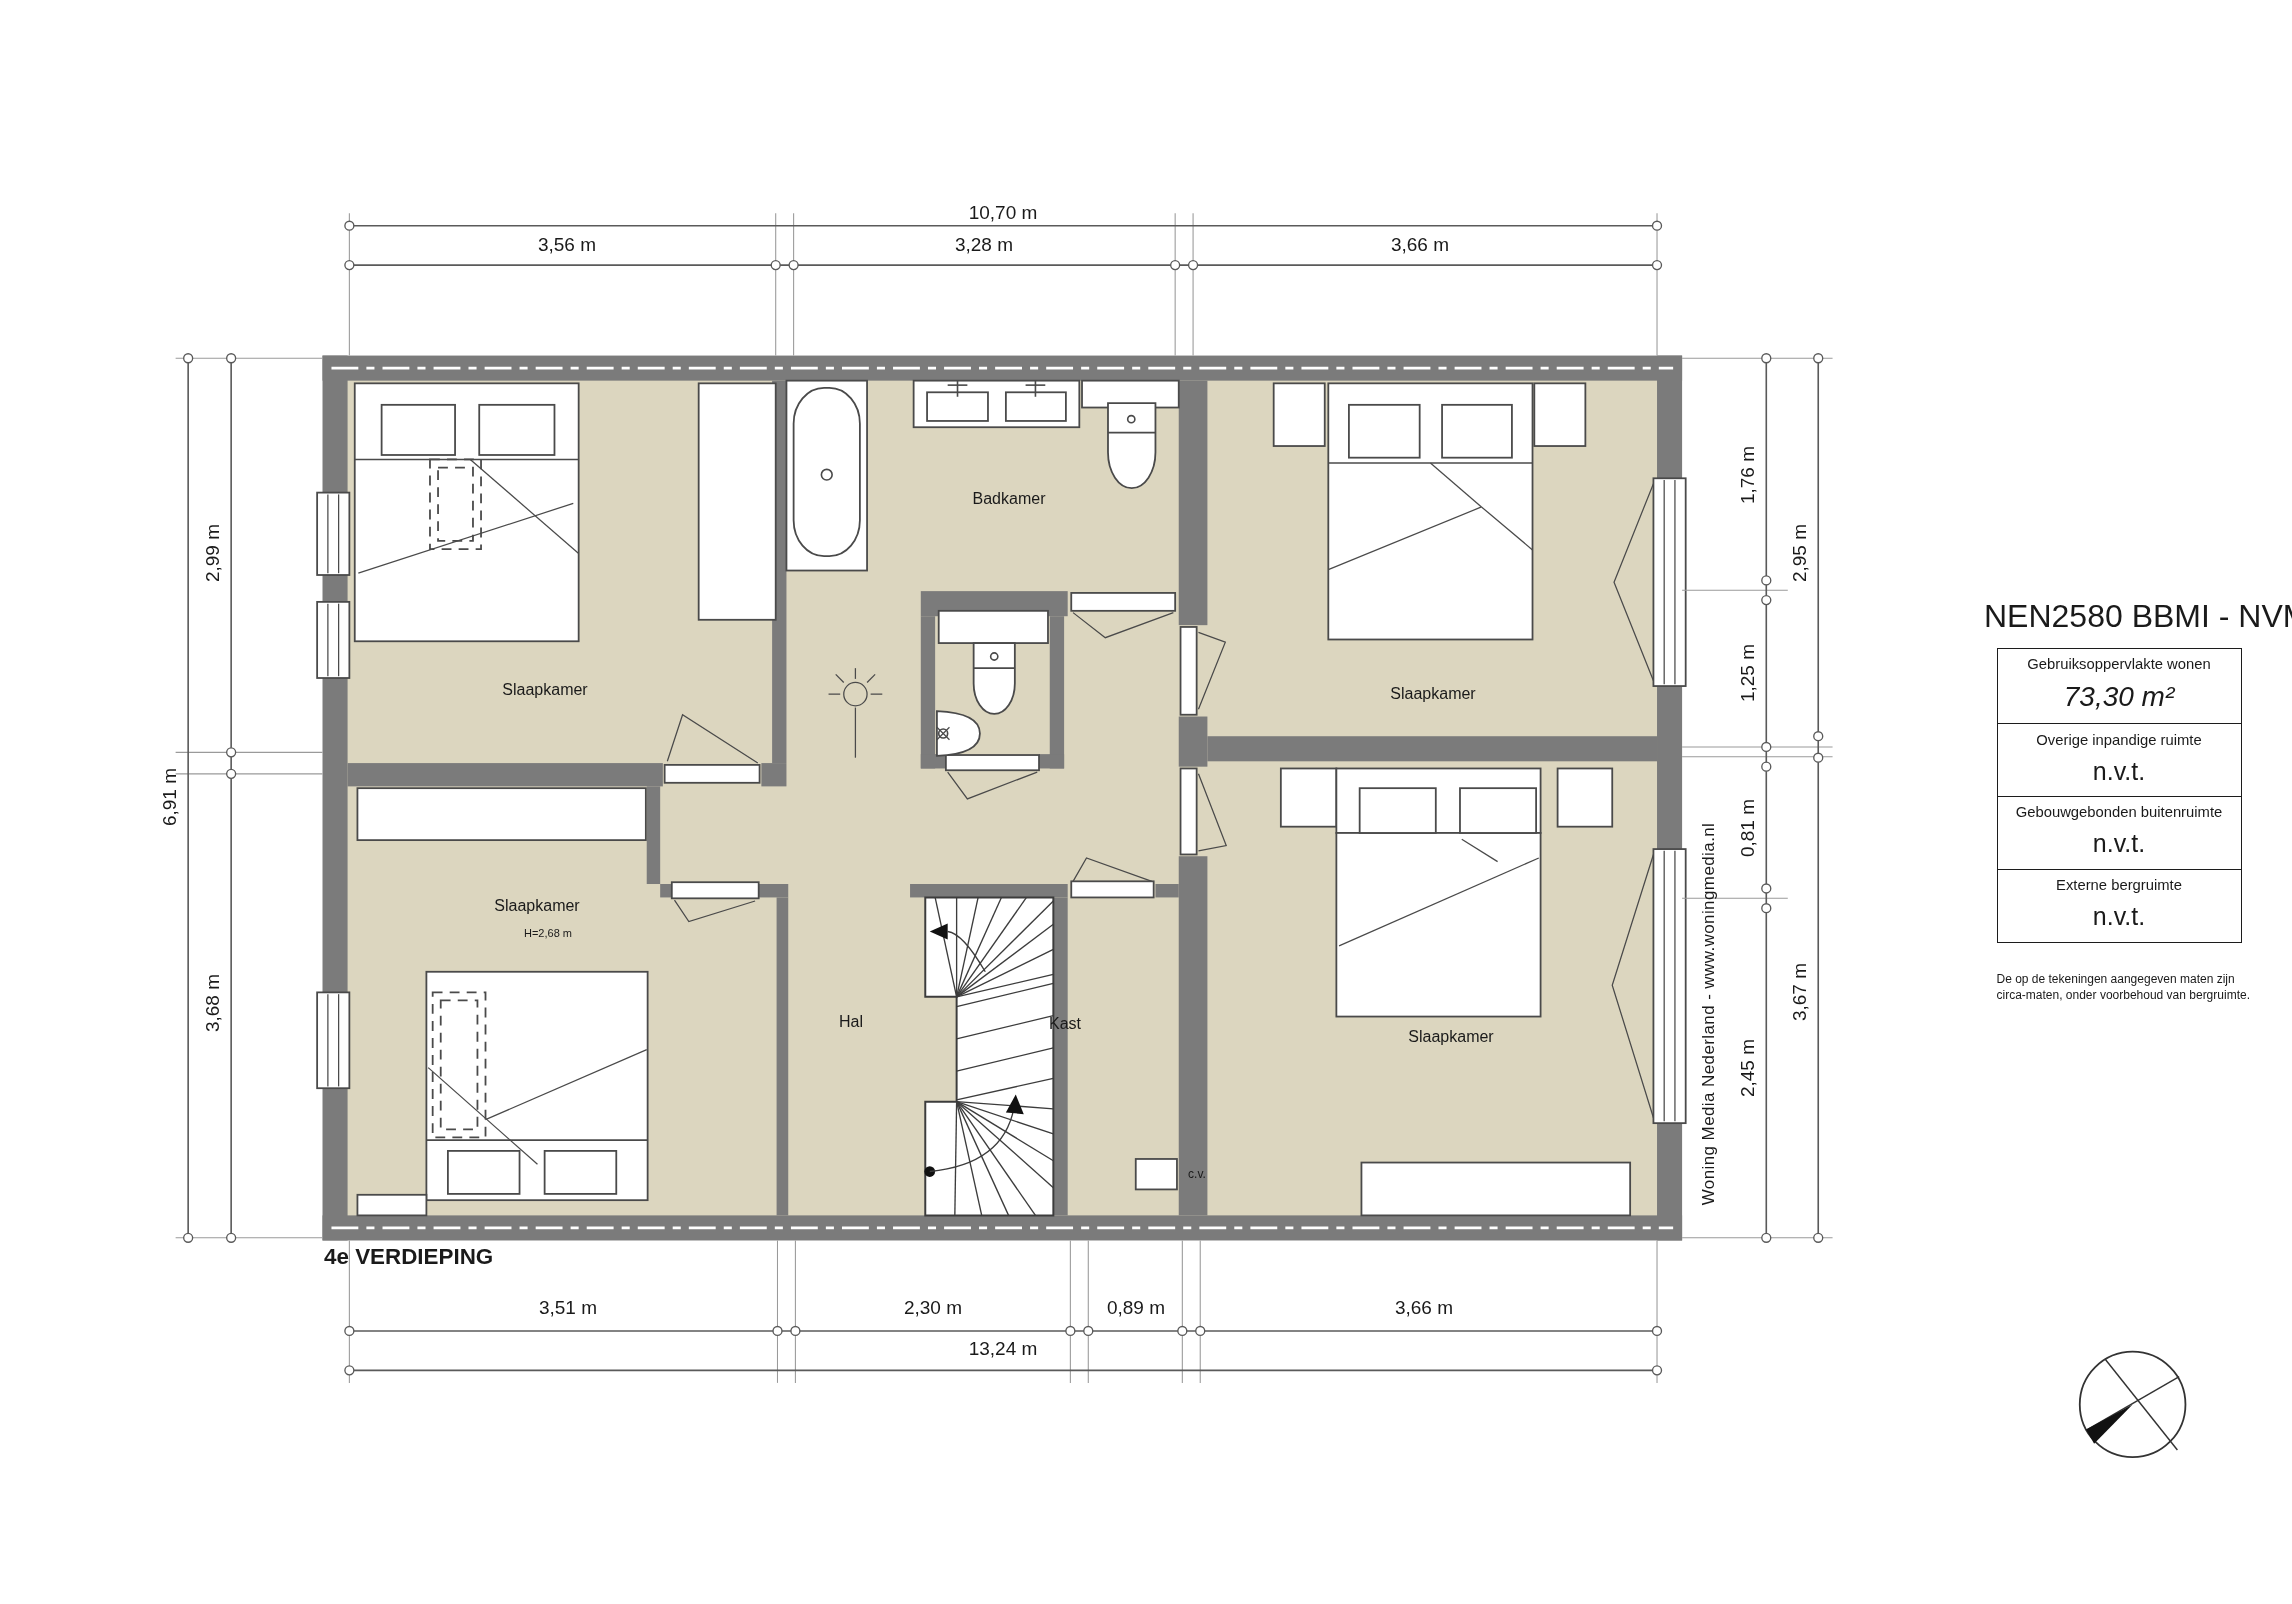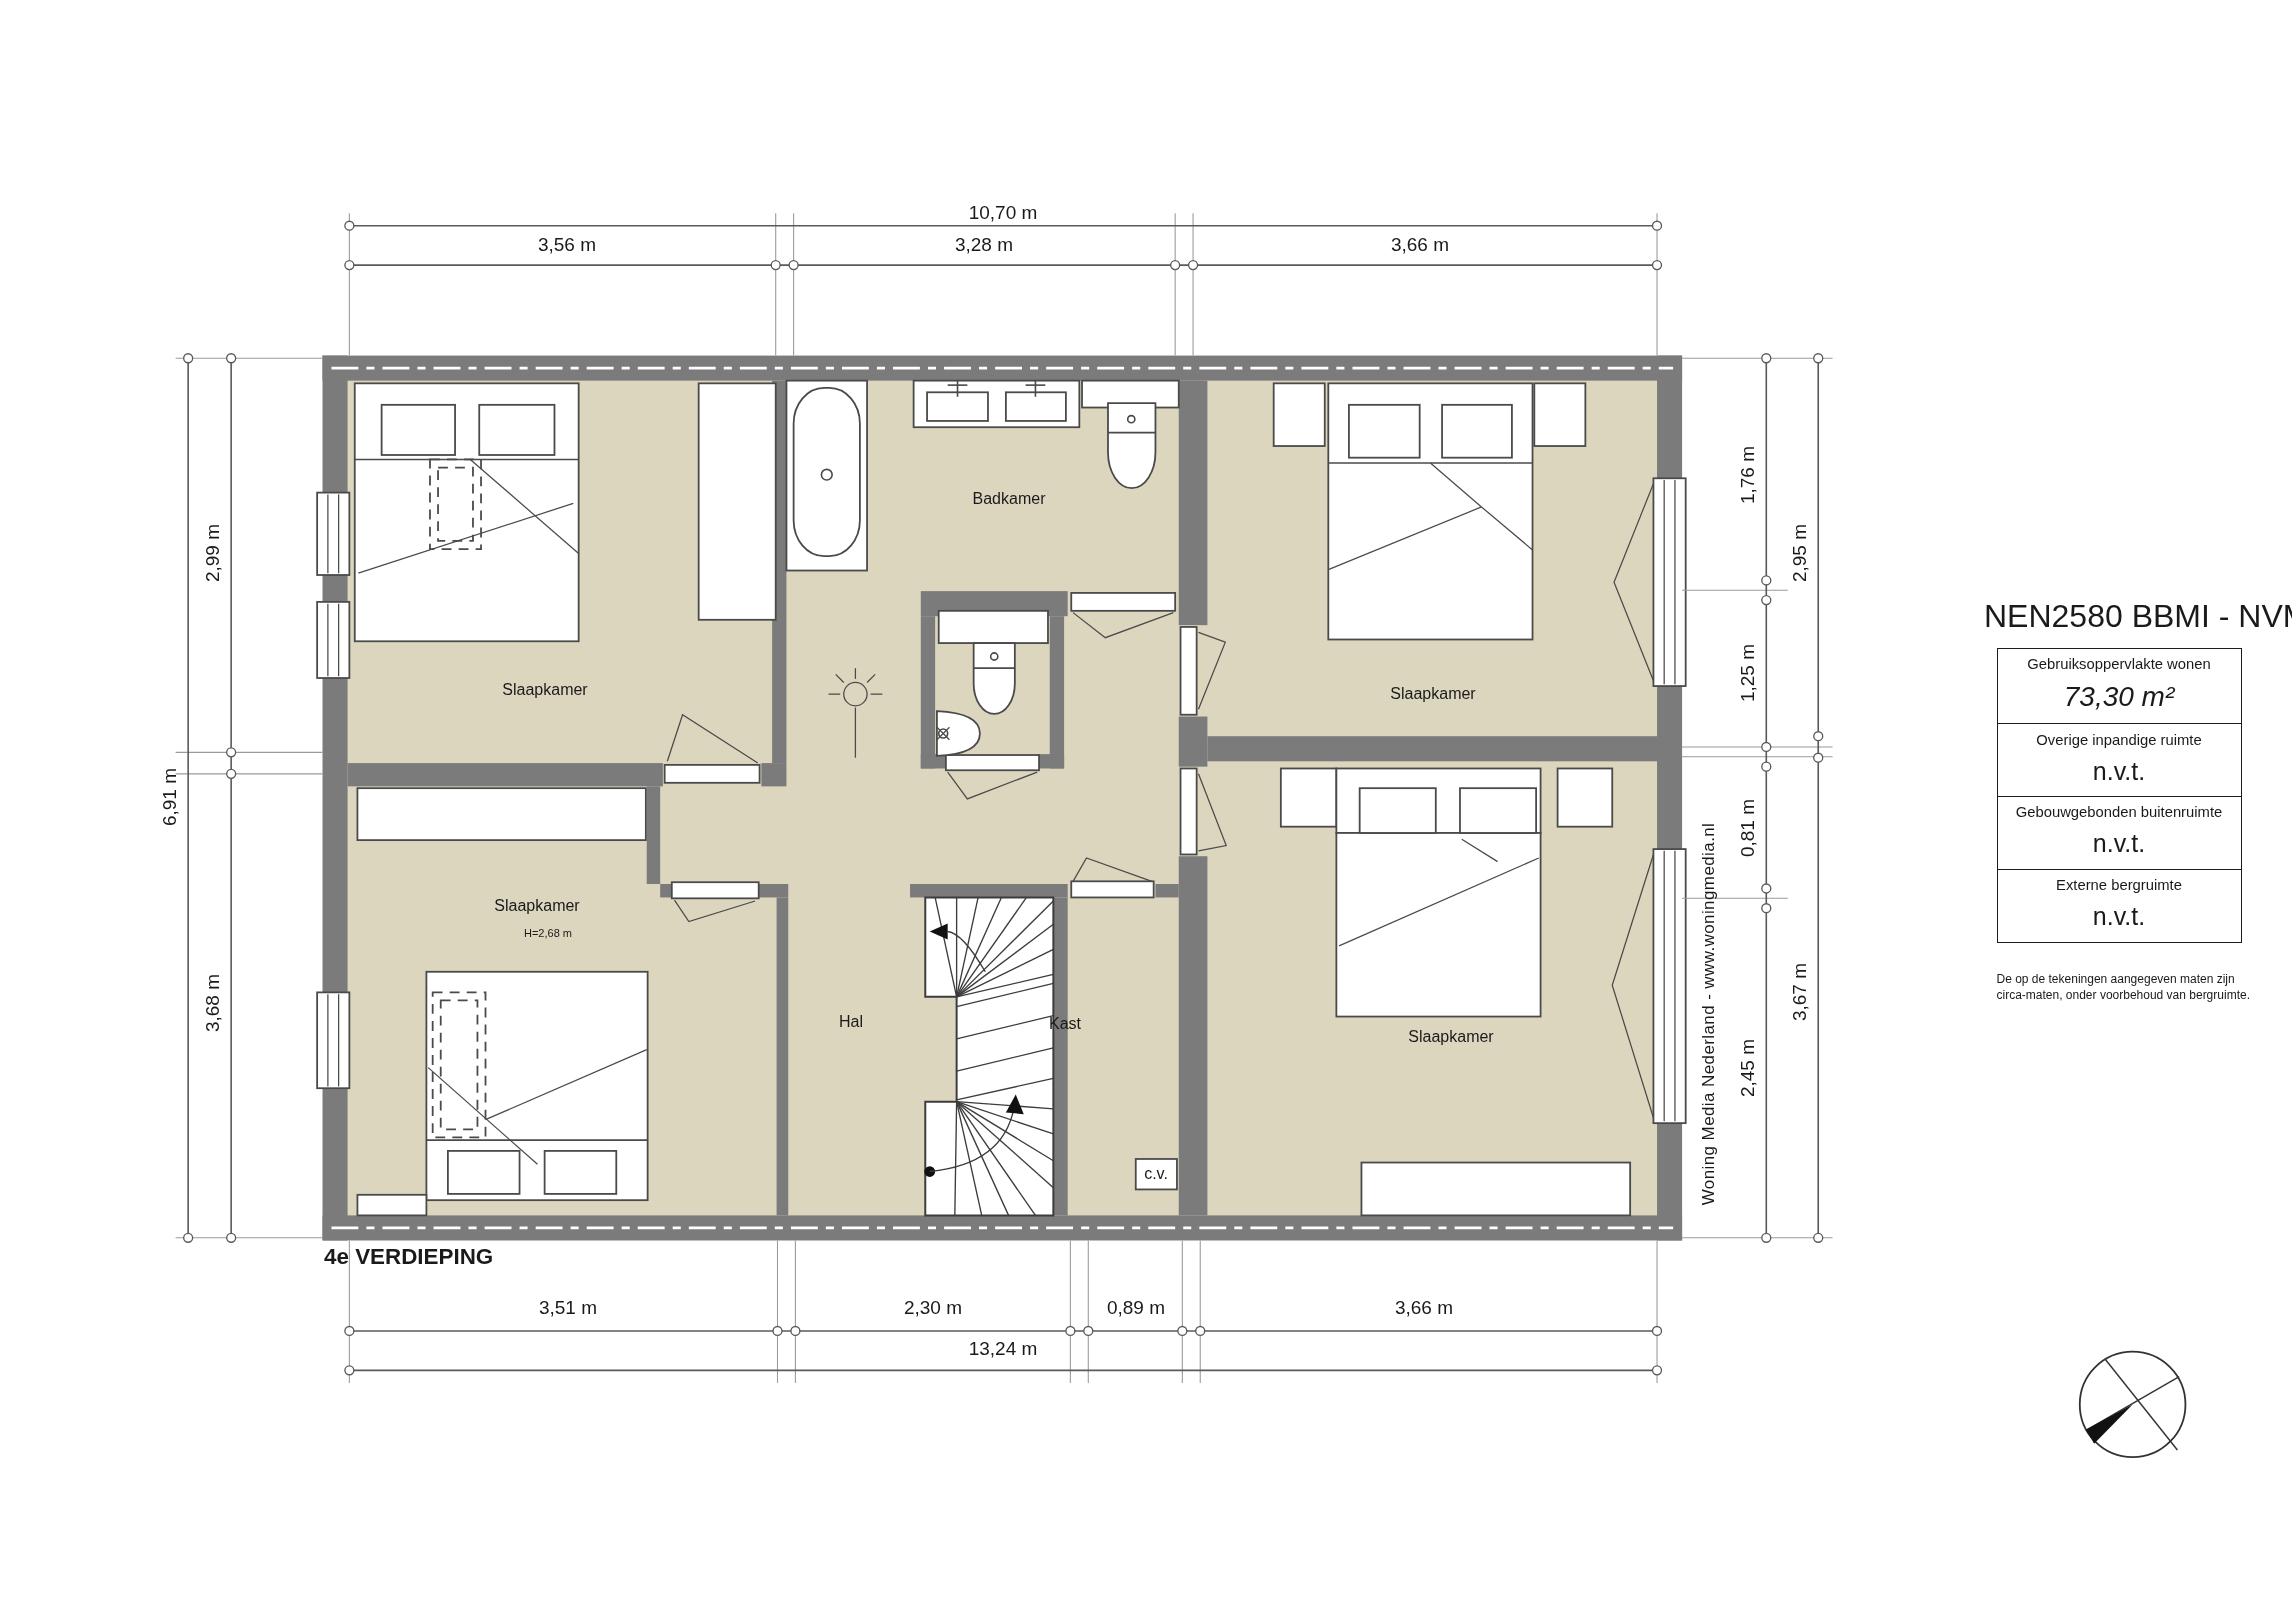--- a/index.html
+++ b/index.html
@@ -18,21 +18,21 @@
   .dim{stroke:#5a5a5a;stroke-width:1.8;fill:none;}
   .dimc{fill:#ffffff;stroke:#5a5a5a;stroke-width:1.5;}
   .ext{stroke:#9a9a9a;stroke-width:1.2;fill:none;}
   .ctr{stroke:#ffffff;stroke-width:3;stroke-dasharray:30 9 9 9;fill:none;}
   
   .lbl{position:absolute;transform:translate(-50%,-50%);white-space:nowrap;
        font-size:16px;text-align:center;}
   .rot{transform:translate(-50%,-50%) rotate(-90deg);}
   .dimlbl{font-size:19px;}
   .sub{font-size:11px;}
-  .cv{font-size:16px;}
+  .cv{font-size:12px;margin-left:41px;}
   .floor-title{position:absolute;transform:translate(0,-50%);font-size:22.4px;font-weight:bold;white-space:nowrap;}
   .wm{font-size:17px;letter-spacing:0.4px;}
   
   .nen{position:absolute;left:1984px;top:598px;width:270px;}
   .nen-title{font-size:32px;text-align:left;white-space:nowrap;}
   .nen-table{margin:12.5px auto 0 auto;width:243px;border:1.8px solid #1c1c1c;}
   .nen-row{border-top:1.8px solid #1c1c1c;padding:7.2px 3.6px 10.7px 3.6px;text-align:center;}
   .nen-row:first-child{border-top:none;}
   .nen-lab{font-size:14.8px;}
   .nen-val{font-size:25px;margin-top:9px;}

